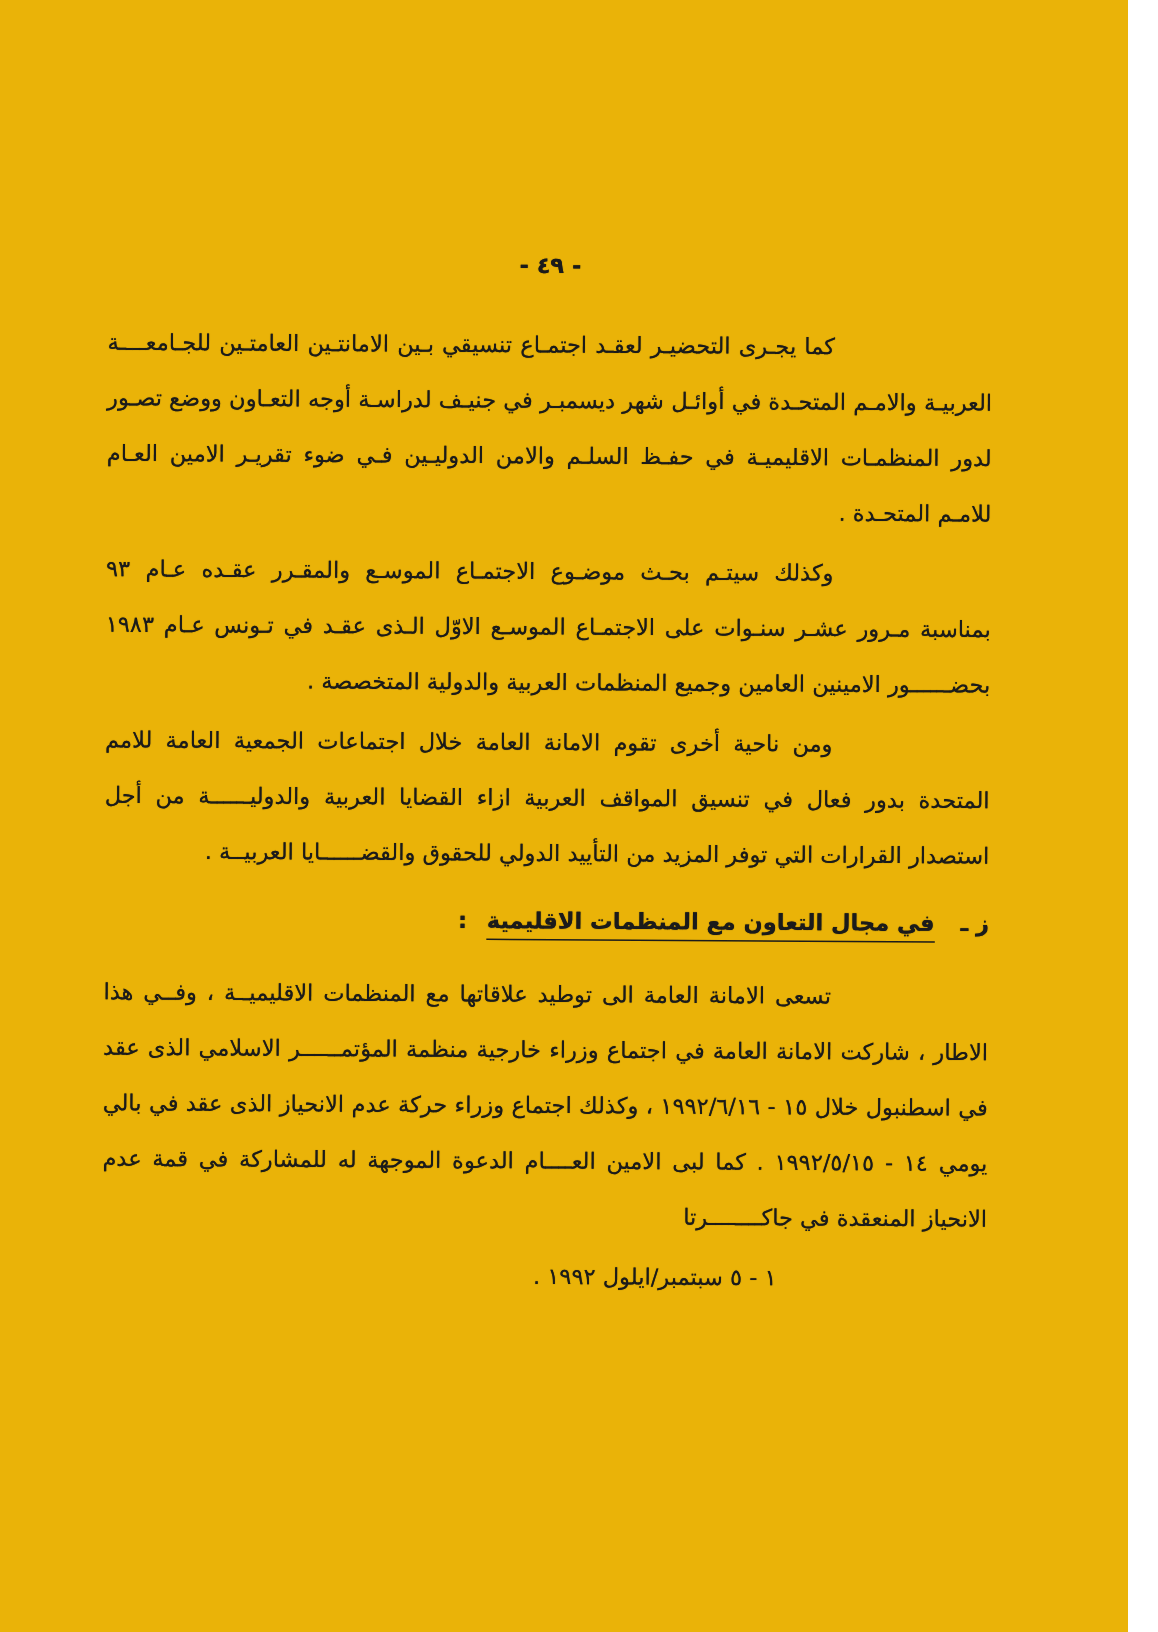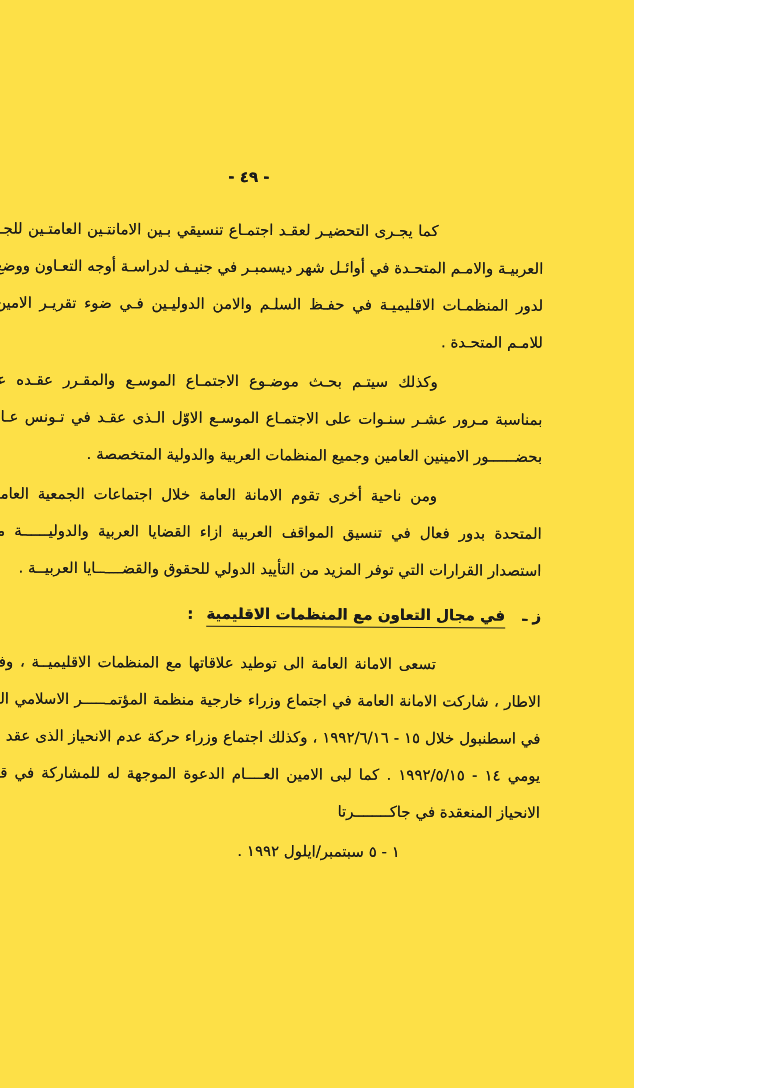--- a/index.html
+++ b/index.html
@@ -3,23 +3,23 @@
 <meta charset="utf-8">
 <style>
   * { box-sizing: border-box; }
   html, body {
     margin: 0;
     padding: 0;
     background: #ffffff;
   }
   .sheet {
     position: relative;
-    width: 634px;
+    width: 752px;
     height: 1088px;
-    background: #fde047;
+    background: #eab308;
     overflow: hidden;
     font-family: "DejaVu Sans", sans-serif;
     color: #1b1b1b;
   }
   .content {
     position: absolute;
     top: 168px;
     right: 90px;
     width: 590px;
     direction: rtl;

